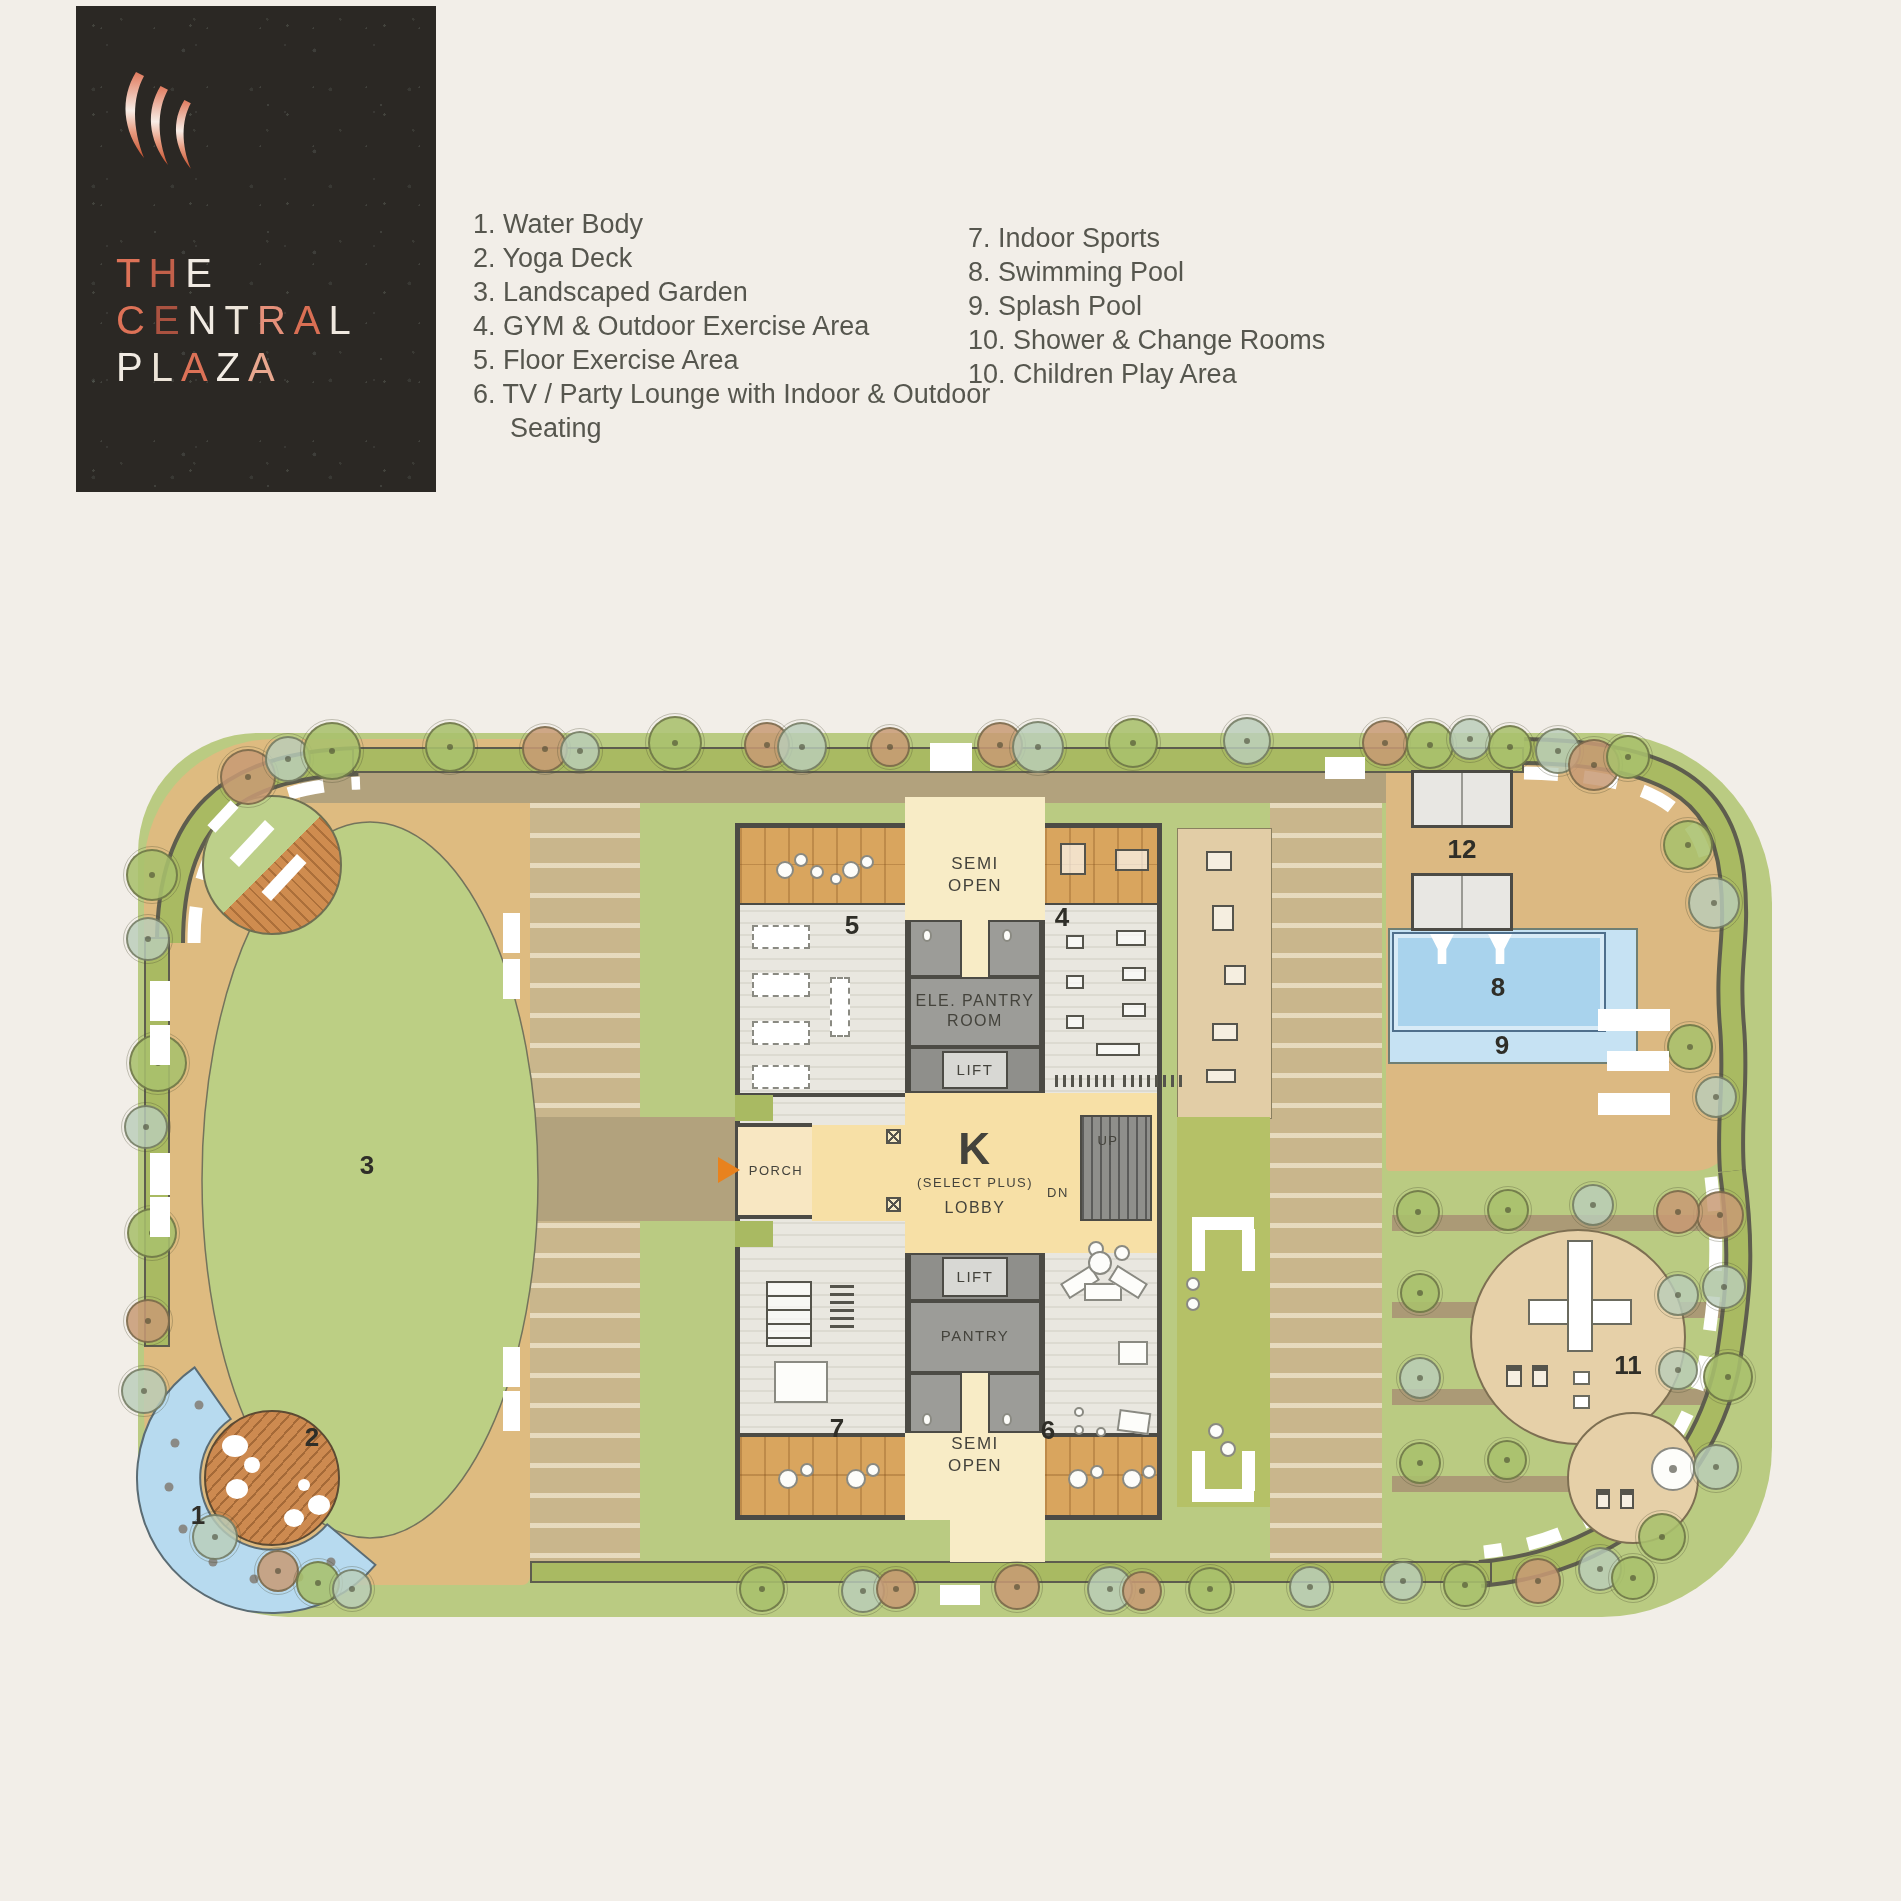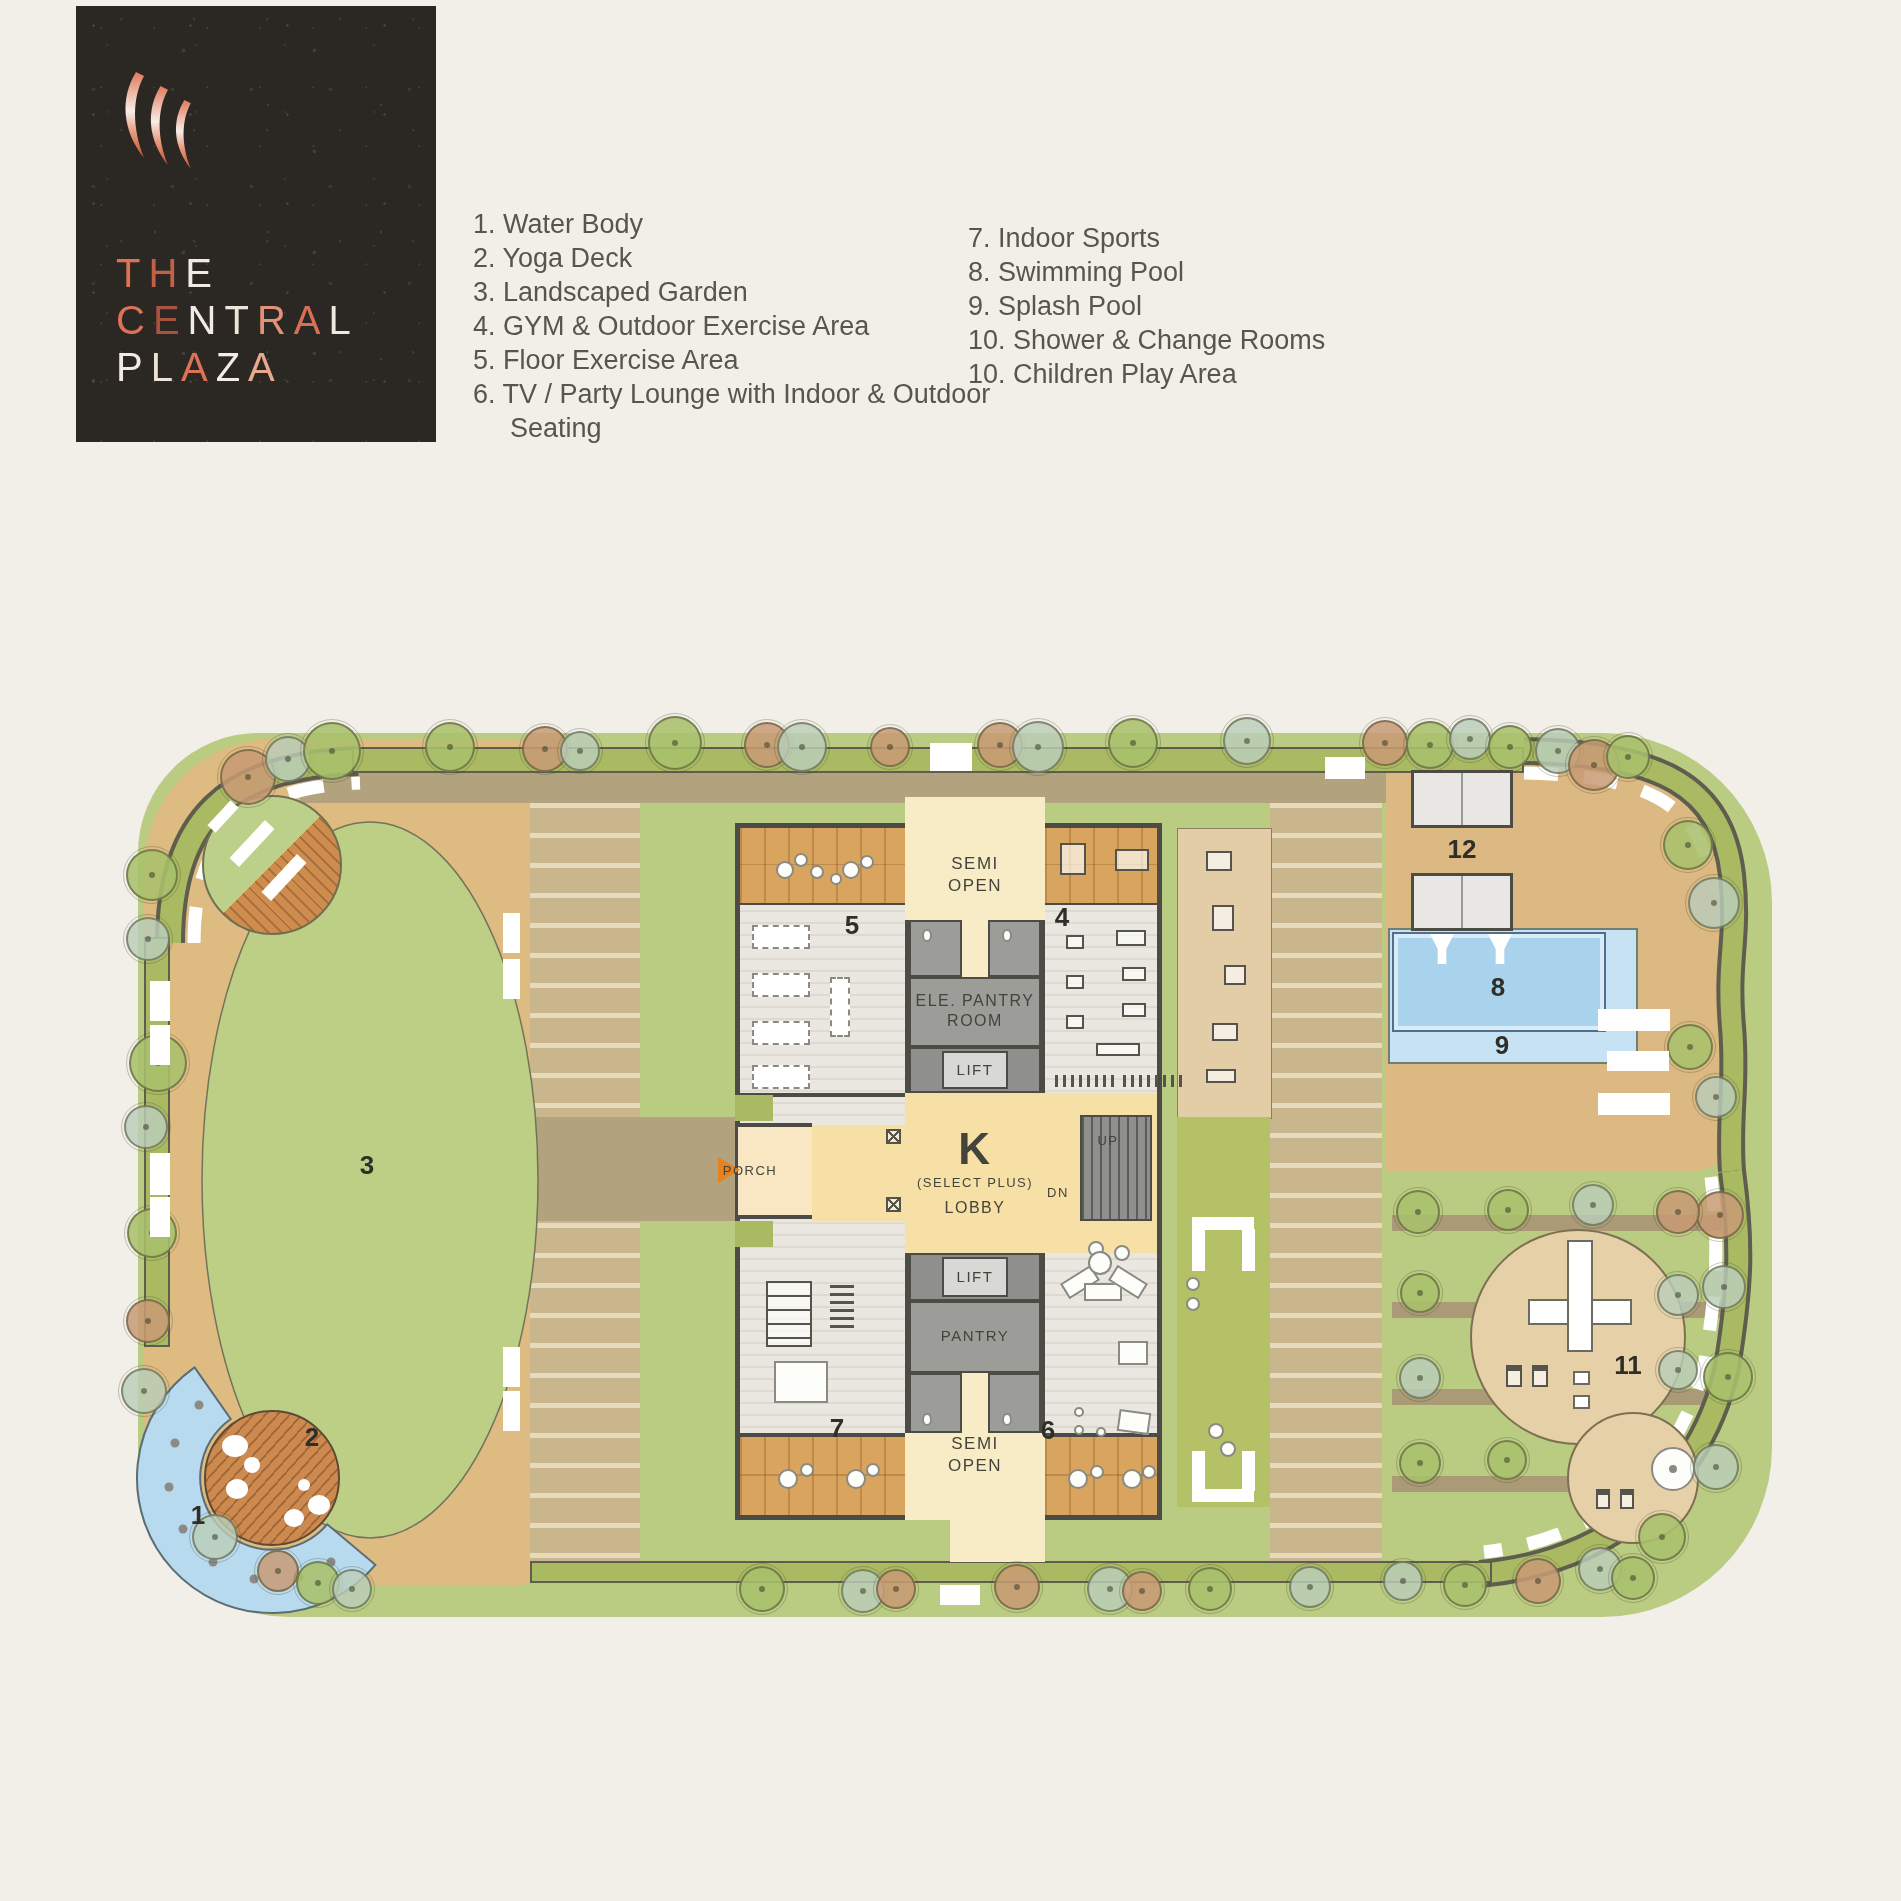--- a/index.html
+++ b/index.html
@@ -1,21 +1,21 @@
 <!DOCTYPE html>
 <html><head>
 <meta charset="utf-8">
 <style>
   html,body{margin:0;padding:0;}
   body{width:1901px;height:1901px;position:relative;background:#f2eee8;overflow:hidden;
        font-family:"Liberation Sans",sans-serif;}
   .ab{position:absolute;}
 
   
-  .logo-box{position:absolute;left:76px;top:6px;width:360px;height:436px;background:#2b2824;
+  .logo-box{position:absolute;left:76px;top:6px;width:360px;height:486px;background:#2b2824;
     background-image:
       radial-gradient(circle 2px at 18% 22%, rgba(150,165,150,.22) 0 60%, transparent 70%),
       radial-gradient(circle 2px at 62% 12%, rgba(140,150,140,.16) 0 60%, transparent 70%),
       radial-gradient(circle 3px at 82% 44%, rgba(150,160,155,.18) 0 60%, transparent 70%),
       radial-gradient(circle 2px at 35% 58%, rgba(140,150,145,.14) 0 60%, transparent 70%),
       radial-gradient(circle 2px at 70% 78%, rgba(150,160,150,.2) 0 60%, transparent 70%),
       radial-gradient(circle 3px at 22% 86%, rgba(130,140,135,.16) 0 60%, transparent 70%),
       radial-gradient(circle 1.5px at 48% 38%, rgba(160,170,160,.2) 0 60%, transparent 70%);
     background-size:97px 89px,73px 111px,131px 101px,89px 67px,113px 127px,79px 97px,53px 59px;}
   .logo-title{position:absolute;left:40px;top:244px;font-size:40px;line-height:47px;
@@ -421,14 +421,14 @@
     <div class="ptext" style="left: 845px; top: 345px; font-size: 15px;">LIFT</div>
     <div class="ptext" style="left: 845px; top: 424px; font-size: 44px; font-weight: 700;">K</div>
     <div class="ptext" style="left: 845px; top: 458px; font-size: 13px;">(SELECT PLUS)</div>
     <div class="ptext" style="left: 845px; top: 483px; font-size: 16px;">LOBBY</div>
     <div class="ptext" style="left: 978px; top: 416px; font-size: 13px;">UP</div>
     <div class="ptext" style="left: 928px; top: 468px; font-size: 13px;">DN</div>
     <div class="ptext" style="left: 845px; top: 552px; font-size: 15px;">LIFT</div>
     <div class="ptext" style="left: 845px; top: 611px; font-size: 15px;">PANTRY</div>
     <div class="ptext" style="left: 845px; top: 730px; font-size: 17px;">SEMI
 OPEN</div>
-    <div class="ptext" style="left: 620px; top: 446px; font-size: 13px;">PORCH</div>
+    <div class="ptext" style="left: 646px; top: 446px; font-size: 13px;">PORCH</div>
   </div>
 
 </body></html>

